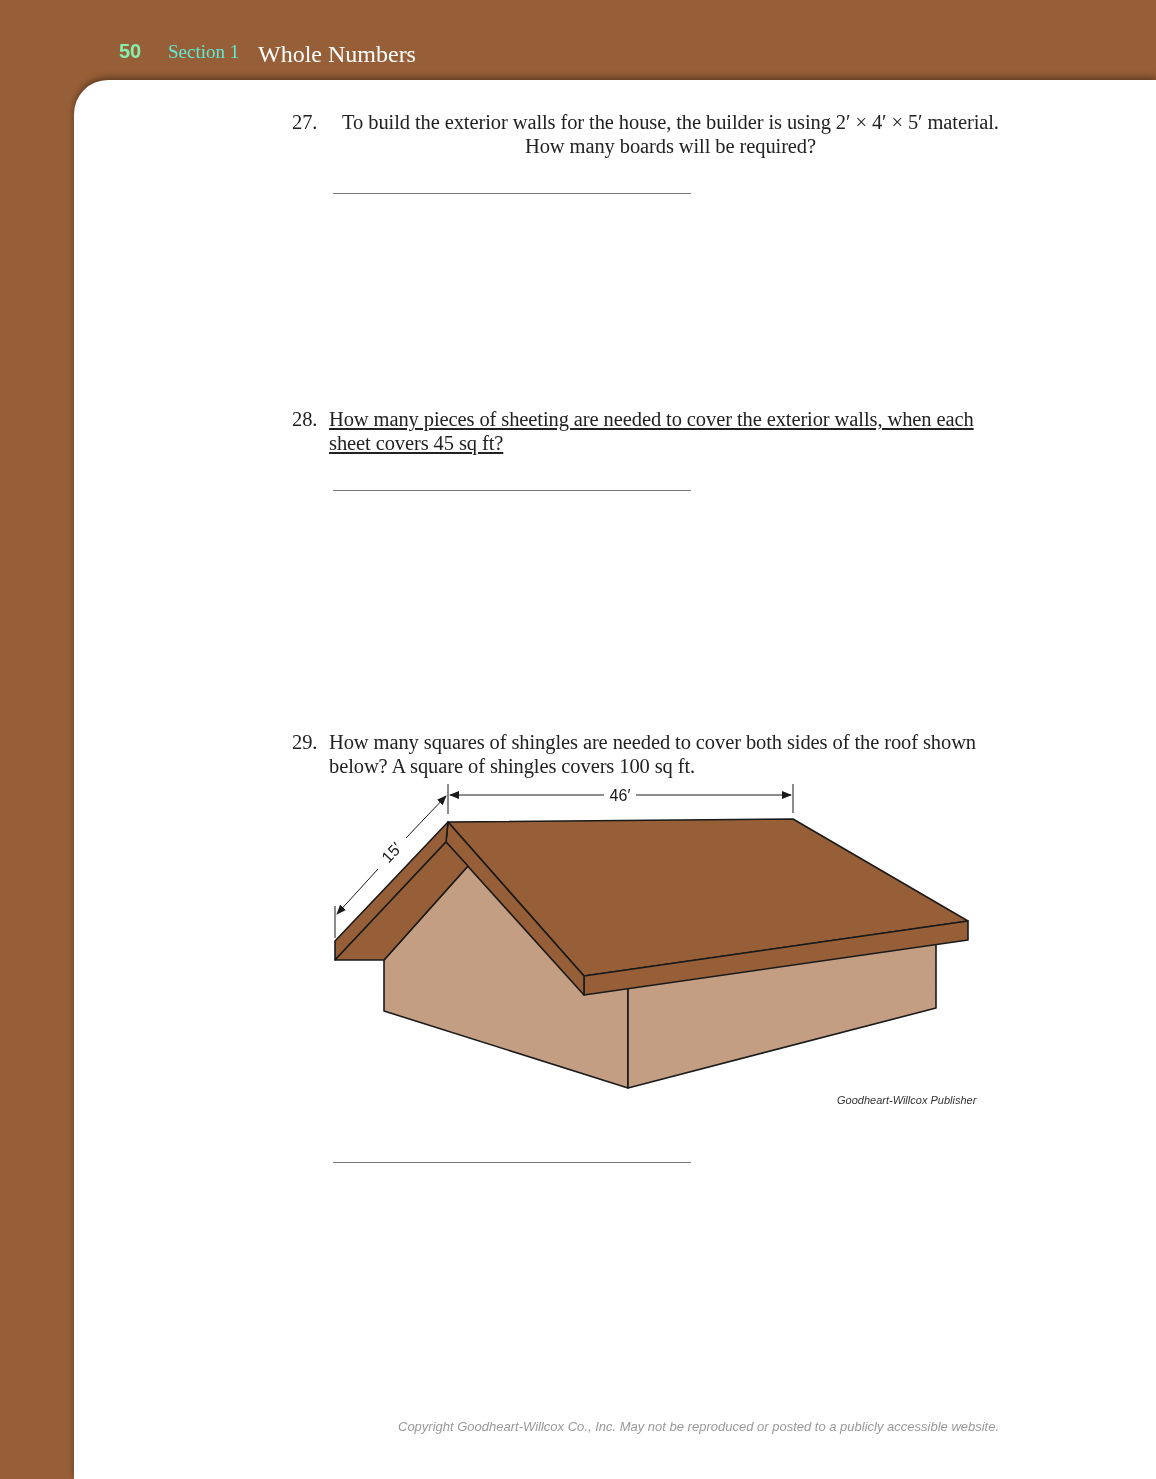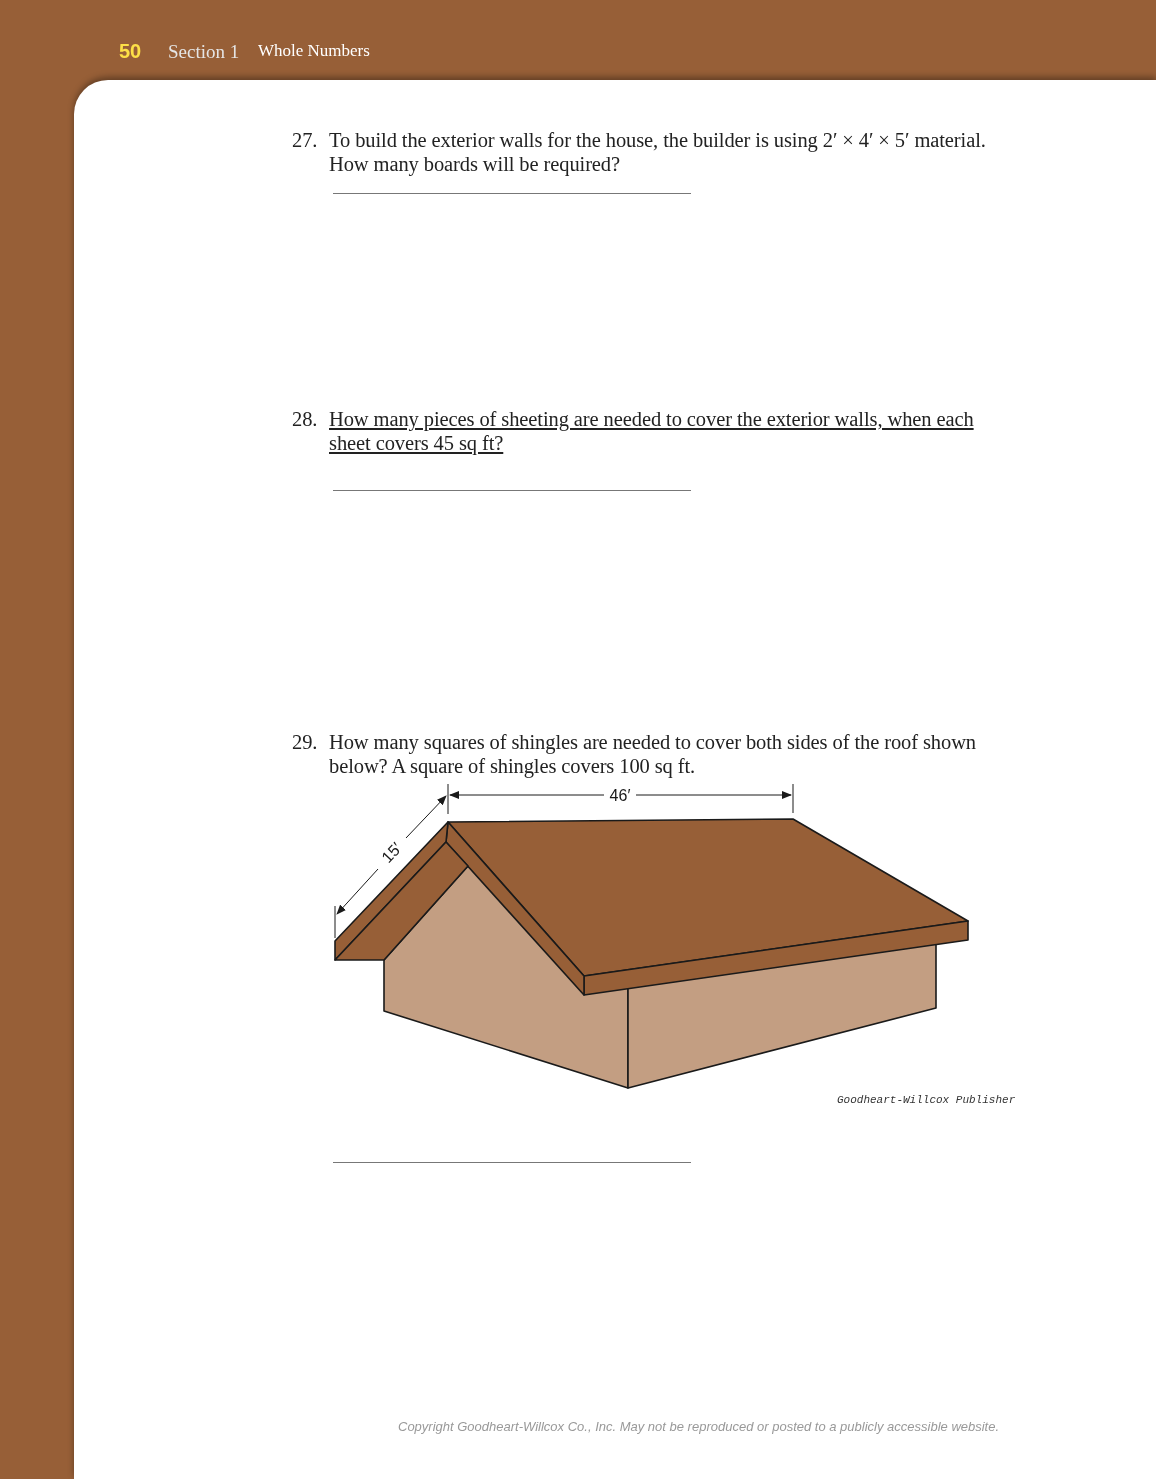--- a/index.html
+++ b/index.html
@@ -1,41 +1,41 @@
 <!DOCTYPE html>
 <html><head>
 <meta charset="utf-8">
 <style>
   html,body{margin:0;padding:0;}
   body{width:1156px;height:1479px;background:#975f37;position:relative;overflow:hidden;font-family:"Liberation Serif",serif;}
   .header{position:absolute;left:0;top:0;width:1156px;height:90px;}
-  .page-num{position:absolute;left:119px;top:40px;font-family:"Liberation Sans",sans-serif;font-weight:bold;font-size:20px;color:#fde047;}
-  .section{position:absolute;left:168px;top:41px;font-size:19px;color:#e5e5e5;}
-  .chapter{position:absolute;left:258px;top:41px;font-size:17px;color:#fff;}
+  .page-num{position:absolute;left:119px;top:40px;font-family:"Liberation Sans",sans-serif;font-weight:bold;font-size:20px;color:#86efac;}
+  .section{position:absolute;left:168px;top:41px;font-size:19px;color:#5eead4;}
+  .chapter{position:absolute;left:258px;top:41px;font-size:24px;color:#fff;}
   .sheet{position:absolute;left:74px;top:80px;width:1082px;height:1399px;background:#fff;border-top-left-radius:34px;box-shadow:0 -3px 6px rgba(0,0,0,0.35);}
   .q{position:absolute;left:292px;width:720px;font-size:20.5px;line-height:24px;color:#222;letter-spacing:-0.1px;}
   .q .num{position:absolute;left:0;top:0;}
   .q .txt{margin-left:37px;display:block;}
   .ansline{position:absolute;left:333px;width:358px;height:0;border-top:1px solid #777;}
   .figure{position:absolute;left:320px;top:770px;}
-  .credit{position:absolute;left:837px;top:1094px;font-family:Liberation Mono, monospace;font-style:italic;font-size:11px;color:#333;}
+  .credit{position:absolute;left:837px;top:1094px;font-family:Liberation Sans, sans-serif;font-style:italic;font-size:11px;color:#333;}
   .copyright{position:absolute;left:398px;top:1419px;font-family:"Liberation Sans",sans-serif;font-size:13px;color:#999;font-style:italic;}
 </style>
 </head>
 <body>
 
 <div class="header">
   <span class="page-num">50</span>
   <span class="section">Section 1</span>
   <span class="chapter">Whole Numbers</span>
 </div>
 
 <div class="sheet"></div>
 
-<div class="q" style="top:128px;">
+<div class="q" style="top:110px;text-align:center;">
   <span class="num">27.</span>
   <span class="txt">To build the exterior walls for the house, the builder is using 2′ × 4′ × 5′ material. How many boards will be required?</span>
 </div>
 <div class="ansline" style="top:193px;"></div>
 
 <div class="q" style="top:407px;text-decoration:underline;">
   <span class="num">28.</span>
   <span class="txt">How many pieces of sheeting are needed to cover the exterior walls, when each sheet covers 45 sq ft?</span>
 </div>
 <div class="ansline" style="top:490px;"></div>

